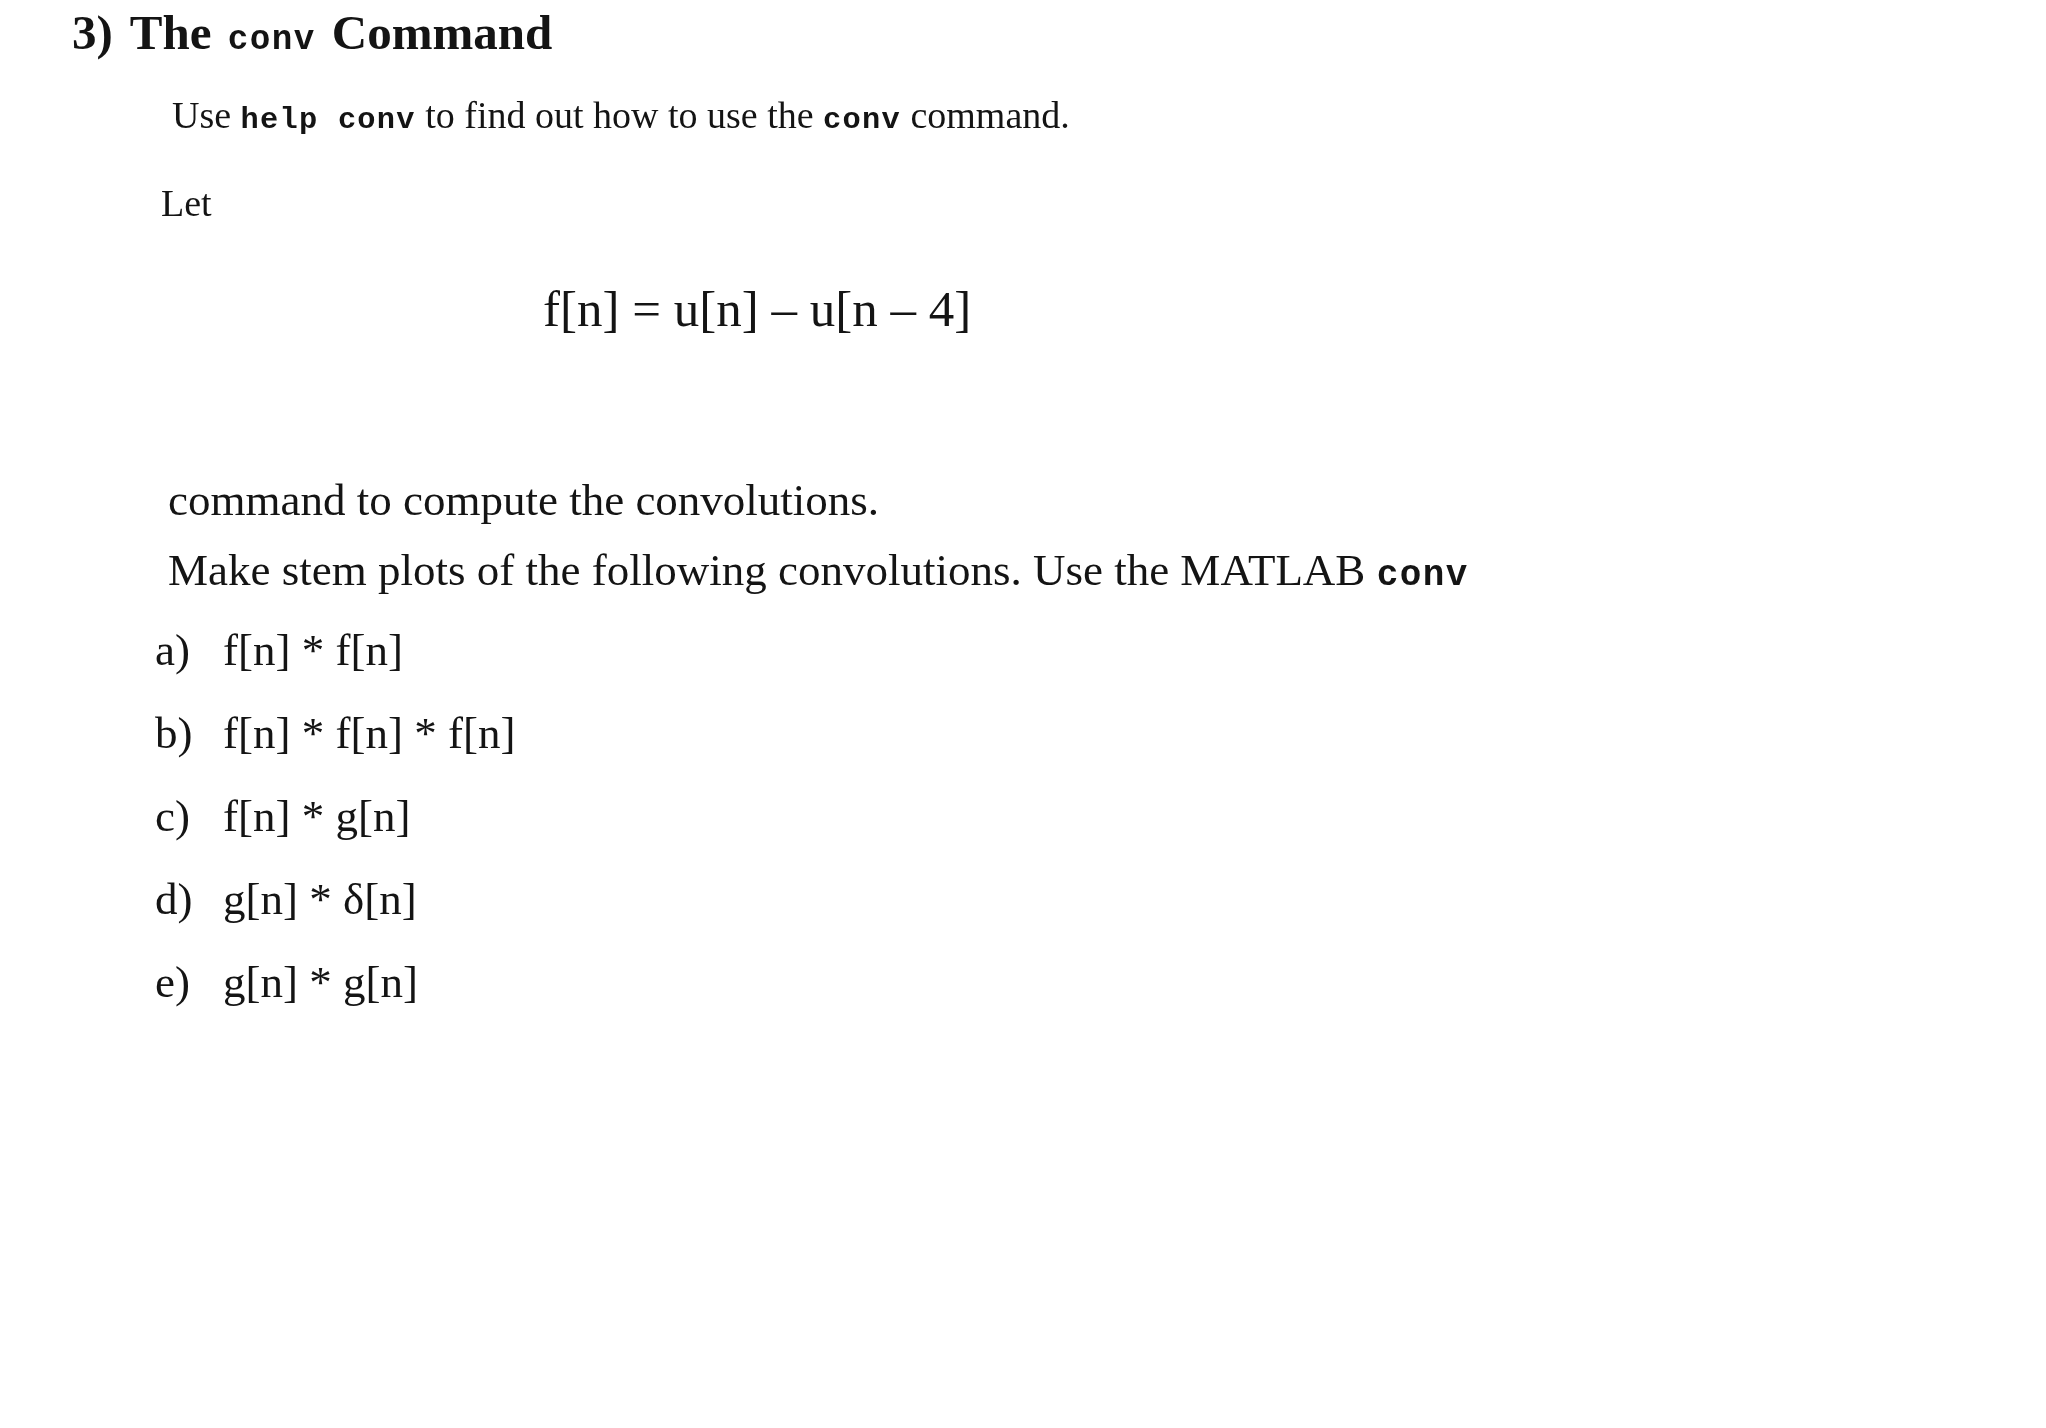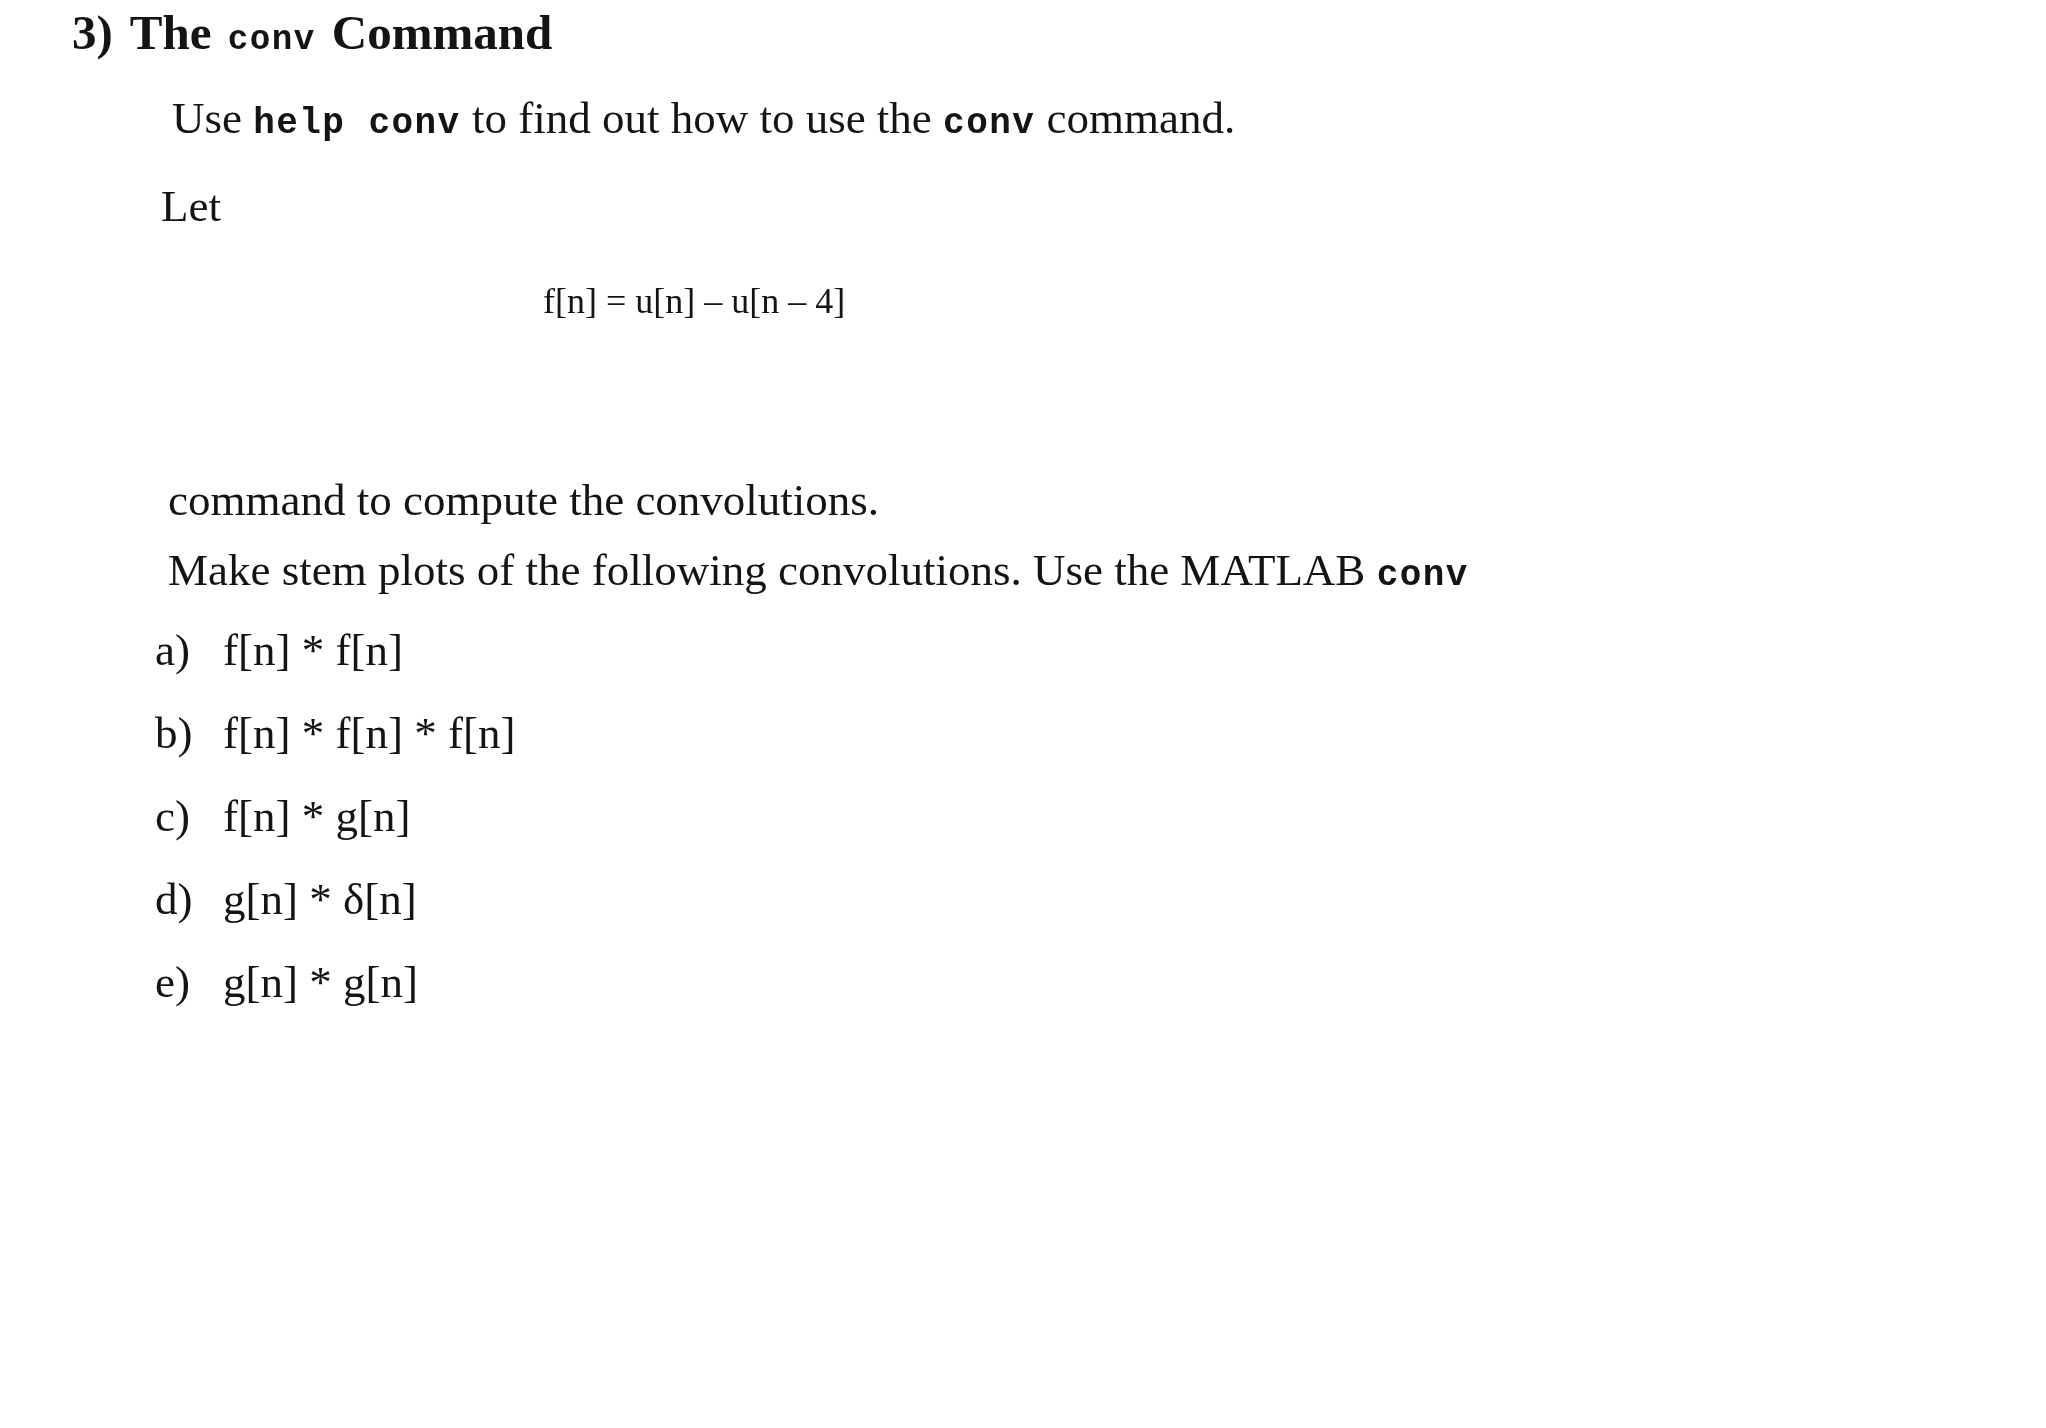--- a/index.html
+++ b/index.html
@@ -53,29 +53,29 @@
     letter-spacing: 0.04em;
   }
   .heading .code {
     font-size: 0.70em;
     padding: 0 4px;
   }
 
   
   .block {
     position: absolute;
-    font-size: 45px;
+    font-size: 38px;
     line-height: 1.0;
     white-space: pre;
   }
 
   .para-use   { left: 172px; top: 96px; }
   .para-let   { left: 161px; top: 184px; }
 
-  .eq         { position: absolute; font-size: 36px; white-space: pre; text-align: right; }
+  .eq         { position: absolute; font-size: 51px; white-space: pre; text-align: right; }
   .eq-f       { left: 543px; top: 280px; }
   .eq-g       { left: 543px; top: 368px; }
 
   .para-make {
     position: absolute;
     left: 168px;
     top: 465px;
     width: 1860px;
     font-size: 45px;
     line-height: 1.56;

